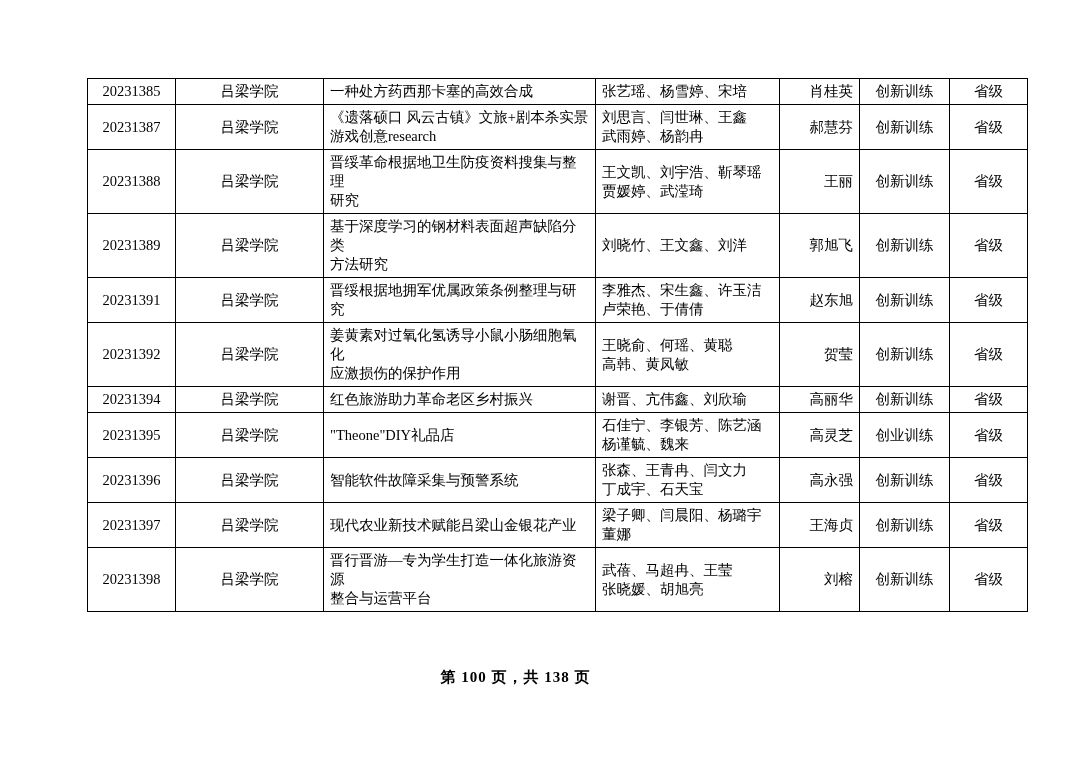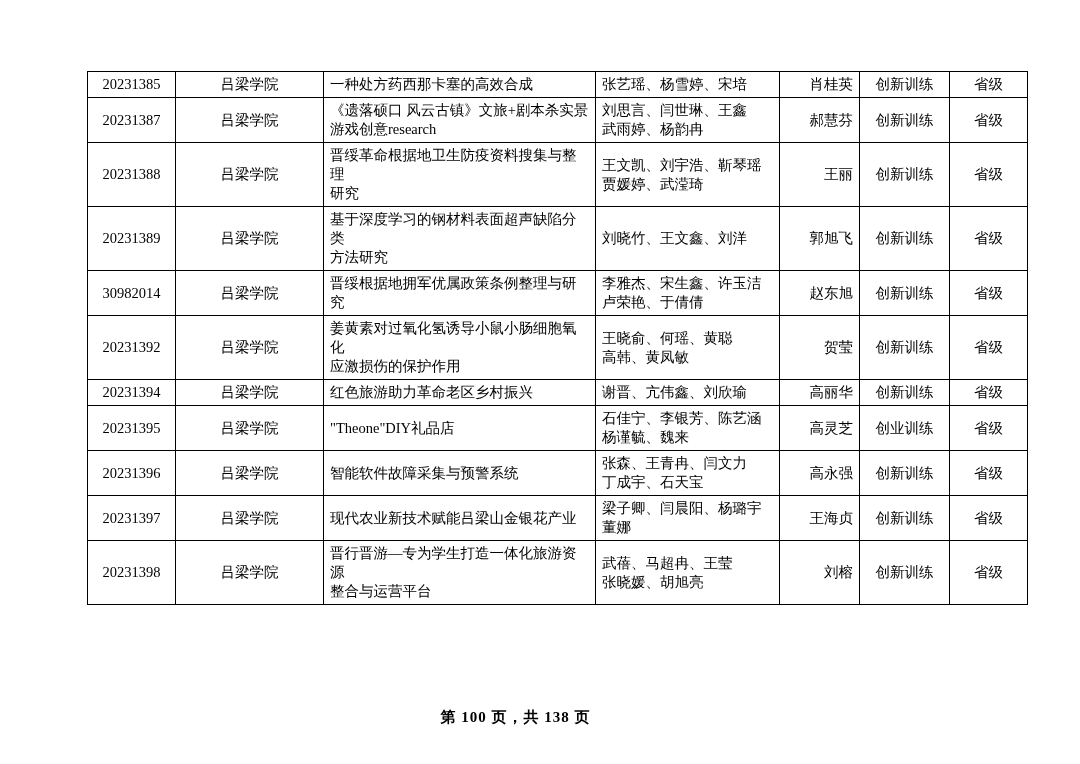--- a/index.html
+++ b/index.html
@@ -18,21 +18,21 @@
   .page {
     position: absolute;
     left: 0;
     top: 0;
     width: 1080px;
     height: 764px;
   }
   .table-wrap {
     position: absolute;
     left: 50px;
-    top: 71px;
+    top: 78px;
     width: 940px;
     padding-left: 37px;
   }
   table.doc-table {
     border-collapse: collapse;
     width: 940px;
     table-layout: fixed;
   }
   table.doc-table td {
     border: 1px solid #000000;
@@ -56,21 +56,21 @@
   td.org   { text-align: center; }
   td.title { text-align: left; }
   td.mem   { text-align: left; }
   td.tutor { text-align: right; }
   td.type  { text-align: center; }
   td.level { text-align: center; margin-left: 8px; }
 
   .footer {
     position: absolute;
     left: 0;
-    top: 708px;
+    top: 668px;
     width: 1031px;
     text-align: center;
     font-size: 15px;
     font-weight: bold;
     letter-spacing: 1px;
     font-family: "Liberation Serif", "DejaVu Serif", serif;
   }
 </style>
 </head>
 <body>
@@ -124,21 +124,21 @@
           <td class="id">20231389</td>
           <td class="org">吕梁学院</td>
           <td class="title">基于深度学习的钢材料表面超声缺陷分类
 方法研究</td>
           <td class="mem">刘晓竹、王文鑫、刘洋</td>
           <td class="tutor">郭旭飞</td>
           <td class="type">创新训练</td>
           <td class="level">省级</td>
         </tr>
         <tr>
-          <td class="id">30982014</td>
+          <td class="id">20231391</td>
           <td class="org">吕梁学院</td>
           <td class="title">晋绥根据地拥军优属政策条例整理与研究</td>
           <td class="mem">李雅杰、宋生鑫、许玉洁
 卢荣艳、于倩倩</td>
           <td class="tutor">赵东旭</td>
           <td class="type">创新训练</td>
           <td class="level">省级</td>
         </tr>
         <tr>
           <td class="id">20231392</td>

